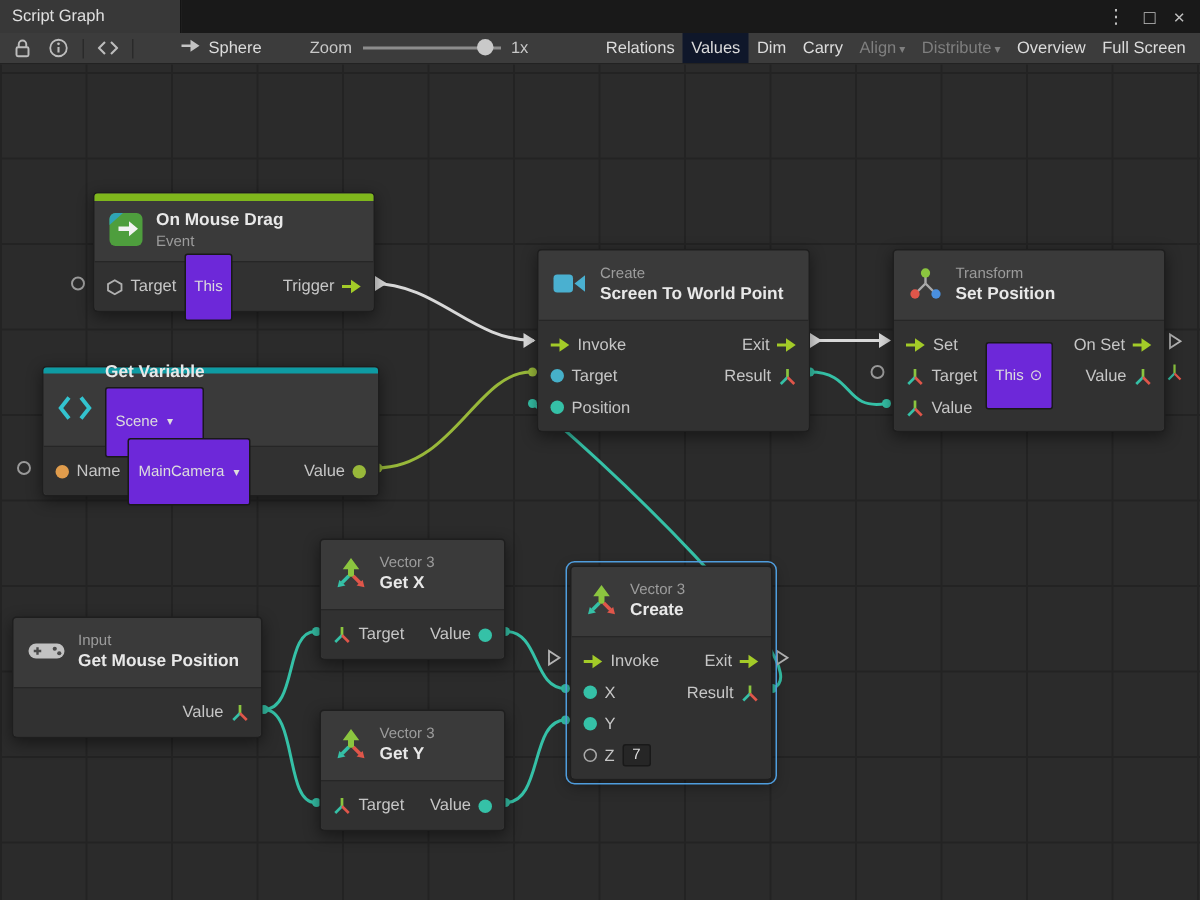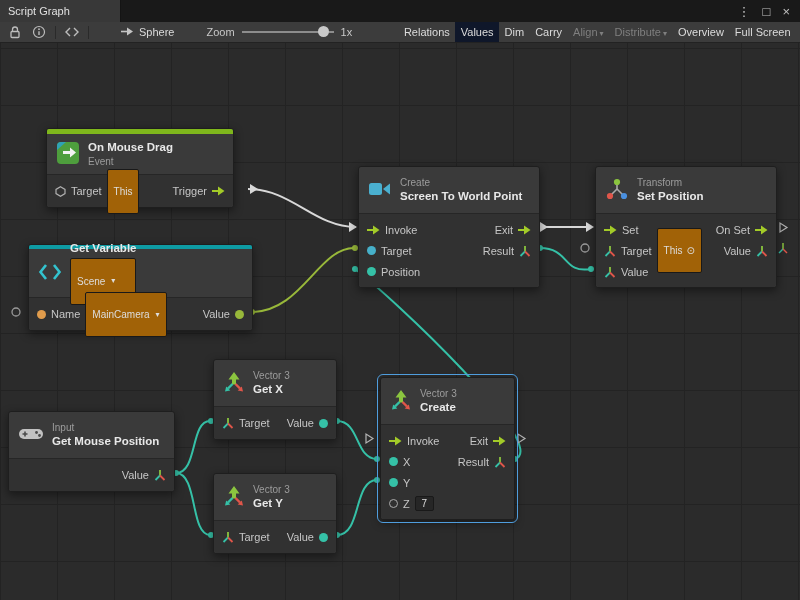--- a/index.html
+++ b/index.html
@@ -56,21 +56,21 @@
   .prow{display:flex;align-items:center;justify-content:space-between;height:21px}
   .prow.r22{height:22px}
   .pside{display:flex;align-items:center;gap:5px}
   .plab{color:#c6c6c6;white-space:nowrap}
   .dot{width:9px;height:9px;border-radius:50%;flex:none}
   .dot.teal{background:#35c1a7}
   .dot.orange{background:#e09c4c}
   .dot.blue{background:#46b0c9}
   .dot.lime{background:#98b83a}
   .dot.hollow{width:7px;height:7px;background:transparent;border:1.5px solid #ababab}
-  .chip{display:inline-flex;align-items:center;gap:4px;background:#a16207;border:1px solid #191919;
+  .chip{display:inline-flex;align-items:center;gap:4px;background:#6d28d9;border:1px solid #191919;
         border-radius:2px;padding:16px 6px;font-size:10px;color:#ddd;white-space:nowrap}
   .zin{width:13px;background:#262626;border:1px solid #191919;border-radius:2px;color:#ddd;
        font-size:10px;text-align:center;padding:1px 2px;font-family:inherit}
   .pi13{width:13px;height:10px;flex:none}
   .pi12{width:12px;height:12px;flex:none}
   .pi11{width:11px;height:11px;flex:none}
 </style>
 </head>
 <body>
 
@@ -208,21 +208,21 @@
     <polygon points="780,180 780,189 787,184.5" fill="none" stroke="#b5b5b5" stroke-width="1.2"></polygon>
     <g stroke-width="1.5">
       <line x1="783" y1="206" x2="783" y2="200" stroke="#8bc53f"></line>
       <line x1="783" y1="206" x2="779" y2="210" stroke="#35c1a7"></line>
       <line x1="783" y1="206" x2="787" y2="210" stroke="#e0564a"></line>
     </g>
     <polygon points="366,391 366,400 373,395.5" fill="none" stroke="#b5b5b5" stroke-width="1.2"></polygon>
     <polygon points="518,391 518,400 525,395.5" fill="none" stroke="#b5b5b5" stroke-width="1.2"></polygon>
   </svg>
 
-  <div class="node" style="left:46px;top:85px;width:186px">
+  <div class="node" style="left:62px;top:85px;width:186px">
     <div class="strip event"></div>
     <div class="nhead h40">
       <span>
         <svg width="24" height="24" viewBox="0 0 24 24">
           <rect x="1" y="1" width="22" height="22" rx="4" fill="#4e9e3d"></rect>
           <path d="M1 9 V5 a4 4 0 0 1 4-4 h5 z" fill="#2fa3b5"></path>
           <path d="M7 13 h7 v3.5 l6-5 -6-5 v3.5 H7 z" fill="#f2f2f2"></path>
         </svg>
       </span>
       <div class="ntxt">

